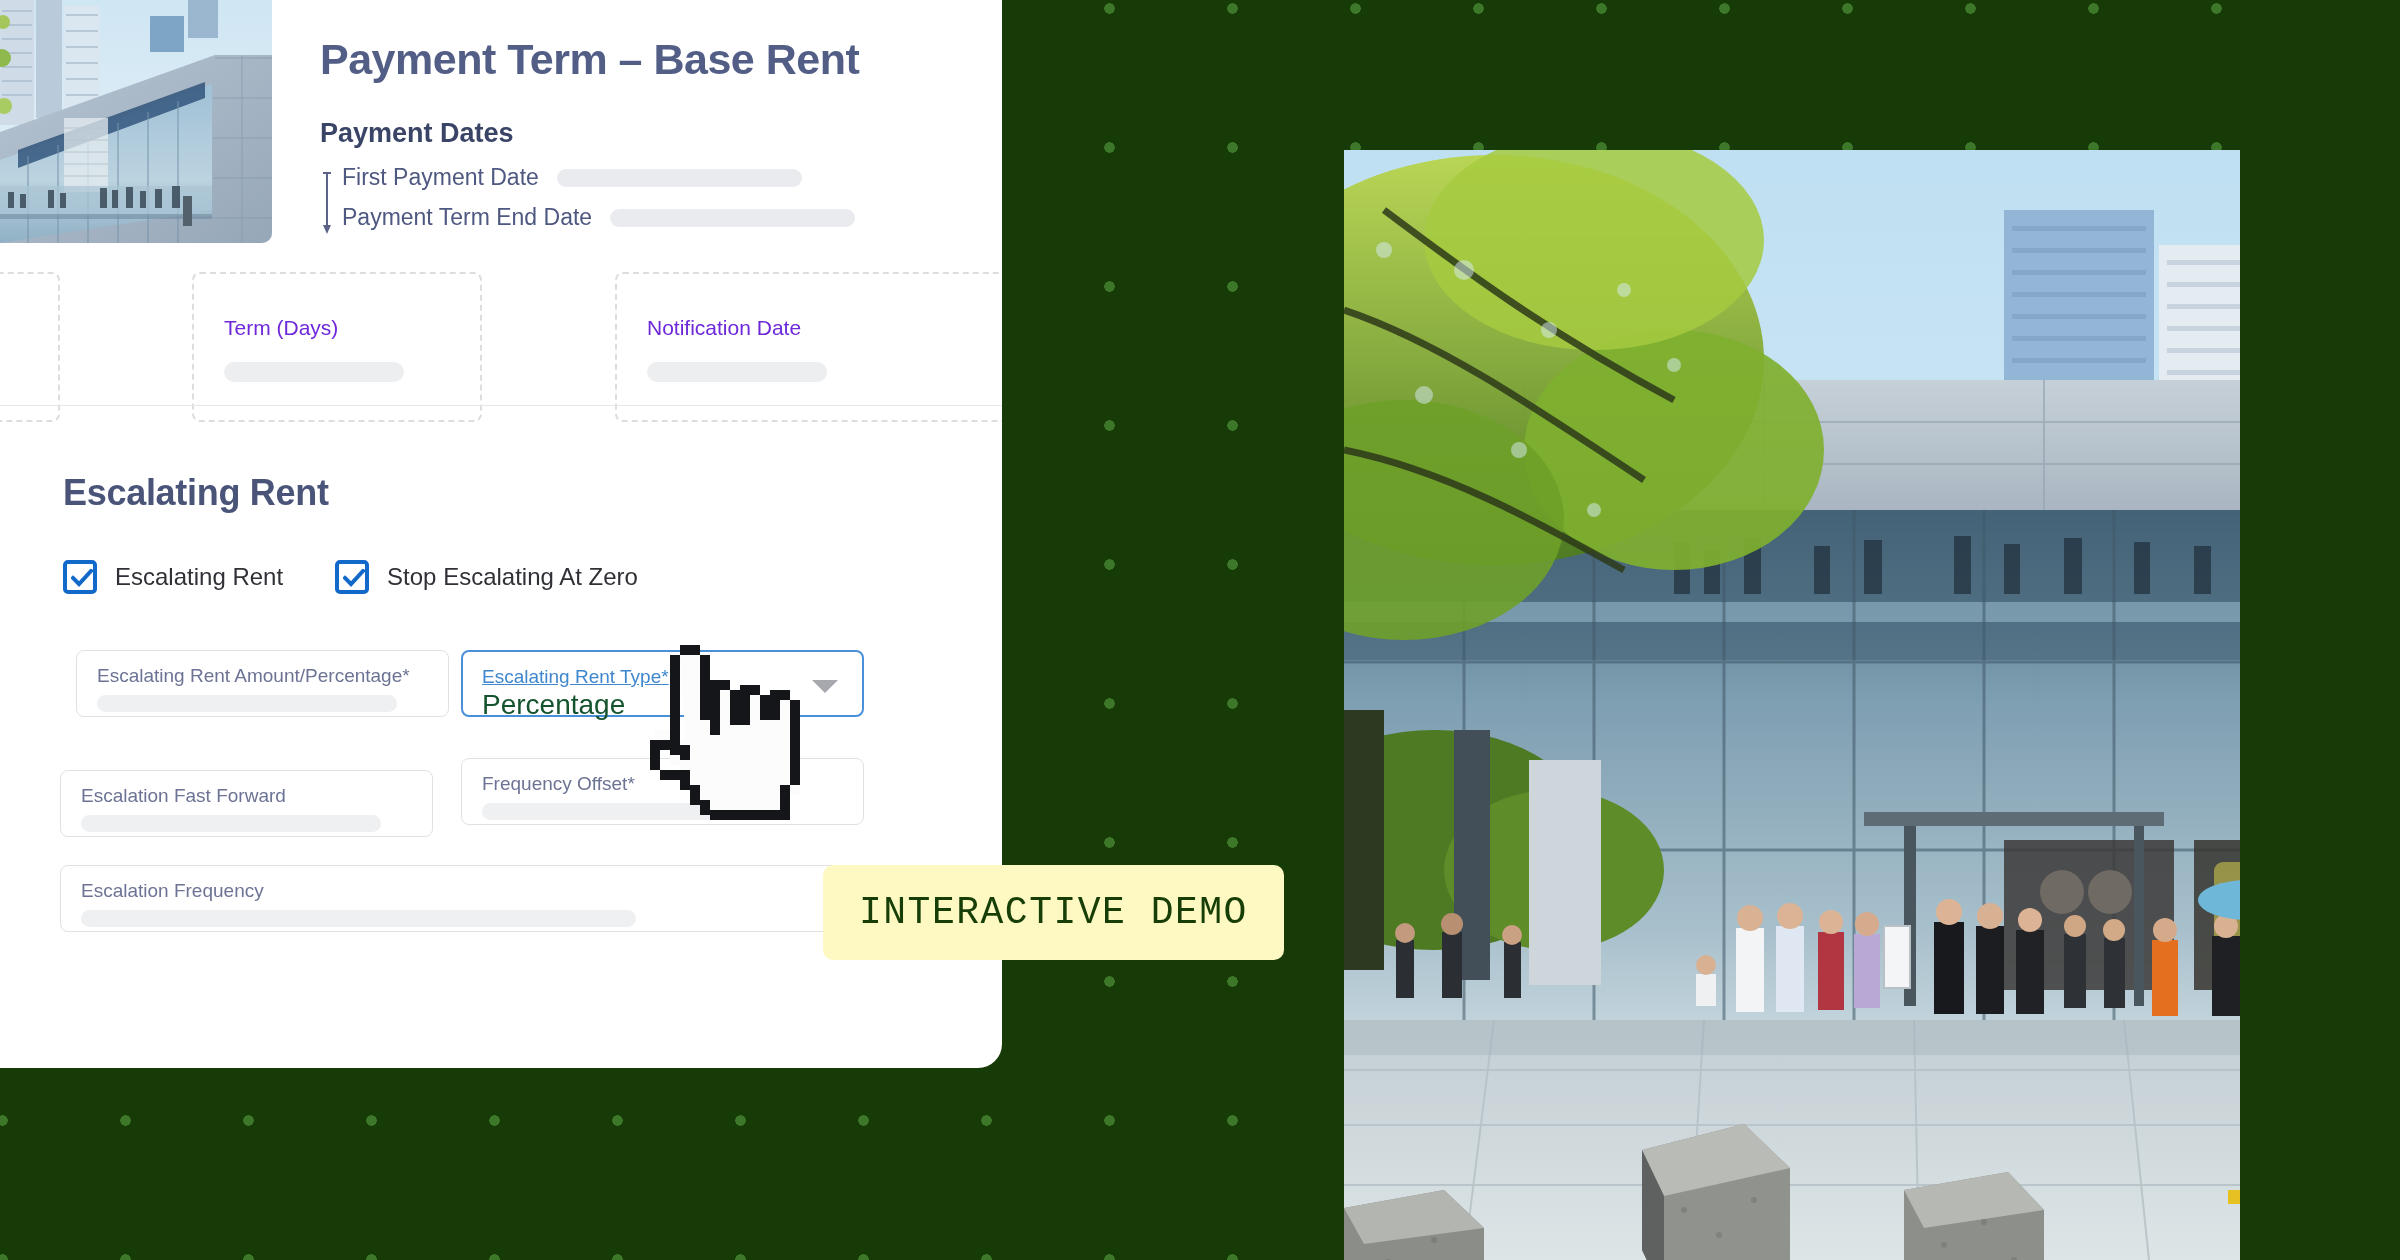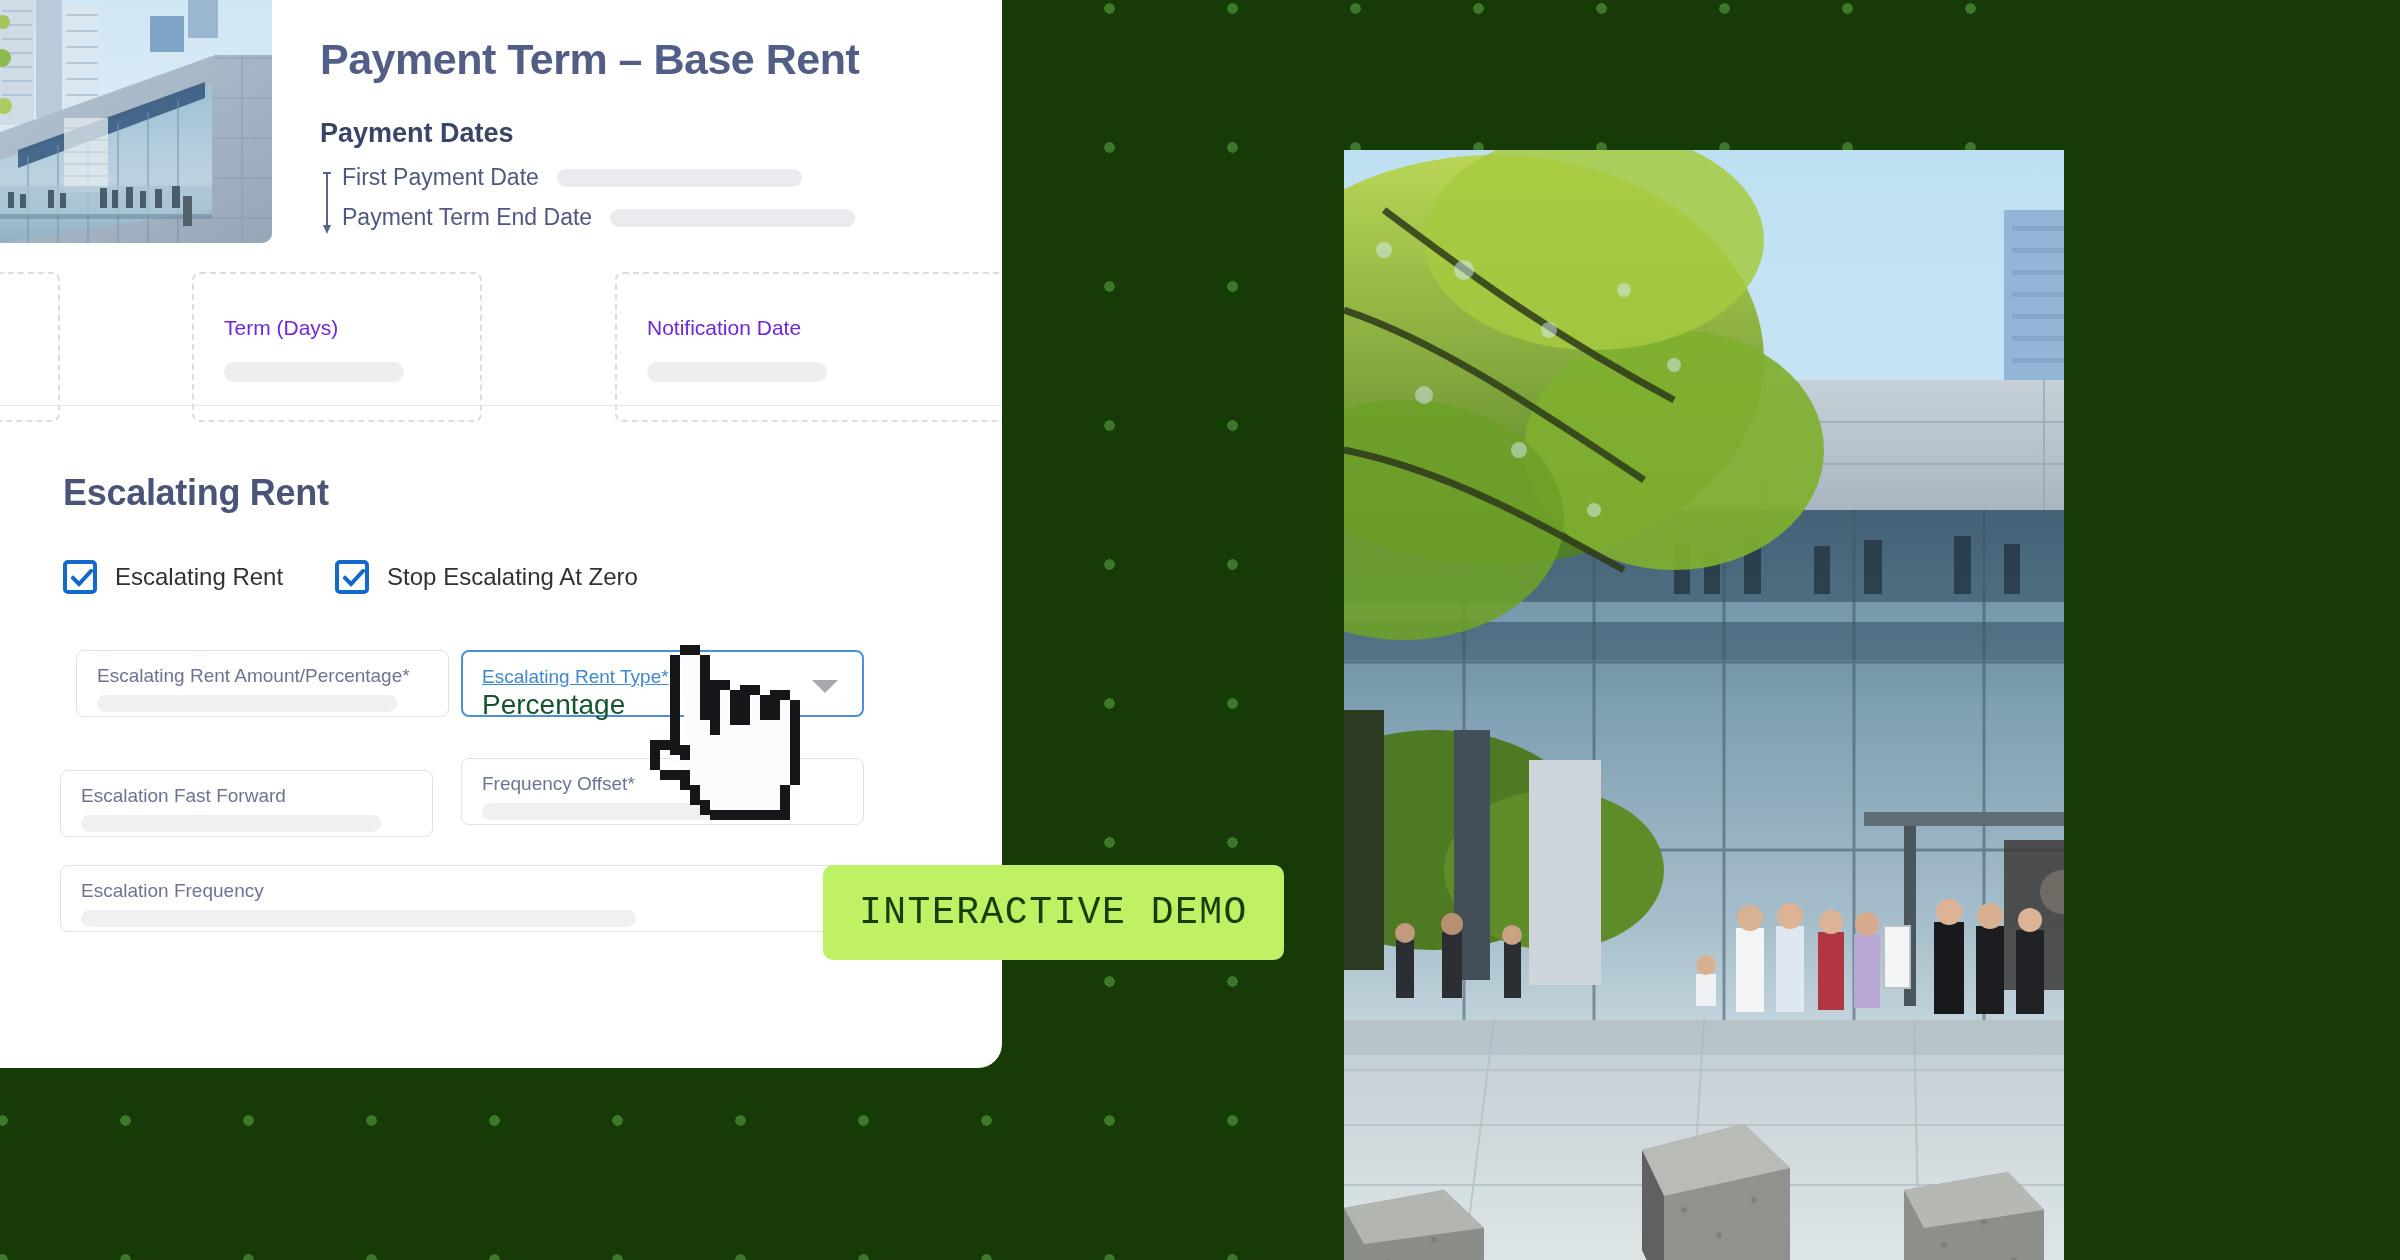--- a/index.html
+++ b/index.html
@@ -6,21 +6,21 @@
   html, body {
     width: 2400px; height: 1260px;
     overflow: hidden;
     font-family: "Liberation Sans", sans-serif;
     background: #173b06;
   }
 
   
   #stage {
     position: relative;
-    width: 2064px; height: 1260px;
+    width: 2240px; height: 1260px;
     background: #173b06;
     overflow: hidden;
   }
 
   
   .dotgrid {
     position: absolute;
     inset: 0;
     background-image: radial-gradient(circle, #3f7a2c 5px, rgba(63,122,44,0) 5.5px);
     background-size: 123px 139px;
@@ -195,21 +195,21 @@
   }
   #cursor svg { display: block; width: 100%; height: 100%; }
 
   
   #demo-badge {
     position: absolute;
     left: 823px; top: 865px;
     height: 95px;
     padding: 0 36px;
     display: flex; align-items: center;
-    background: #bef264;
+    background: #fef9c3;
     border-radius: 10px;
     font-family: "Liberation Mono", "DejaVu Sans Mono", monospace;
     font-size: 38px;
     letter-spacing: 1.5px;
     color: #163e06;
     white-space: nowrap;
   }
 
   
   #plaza {

